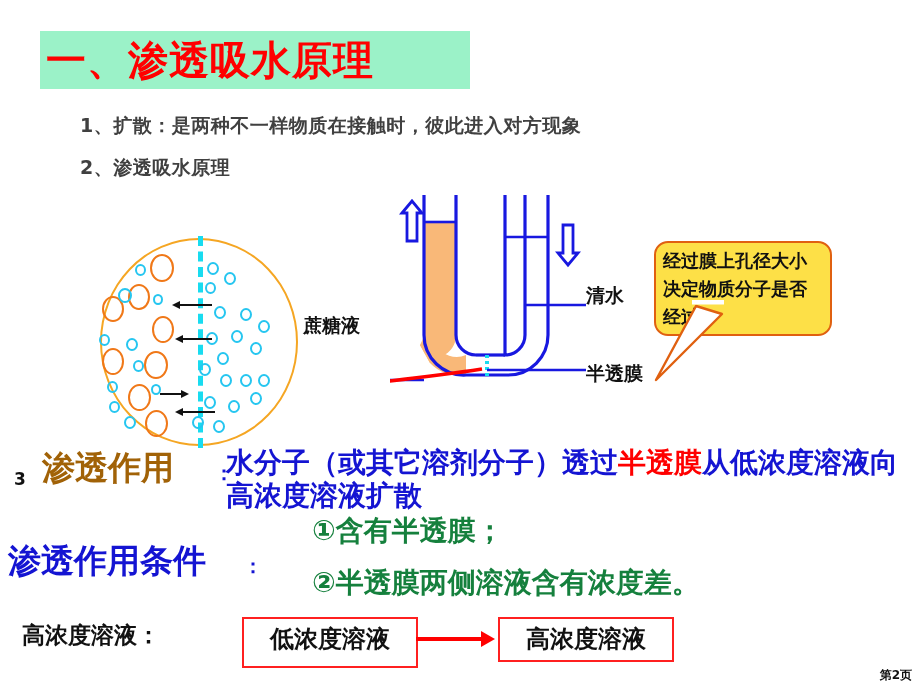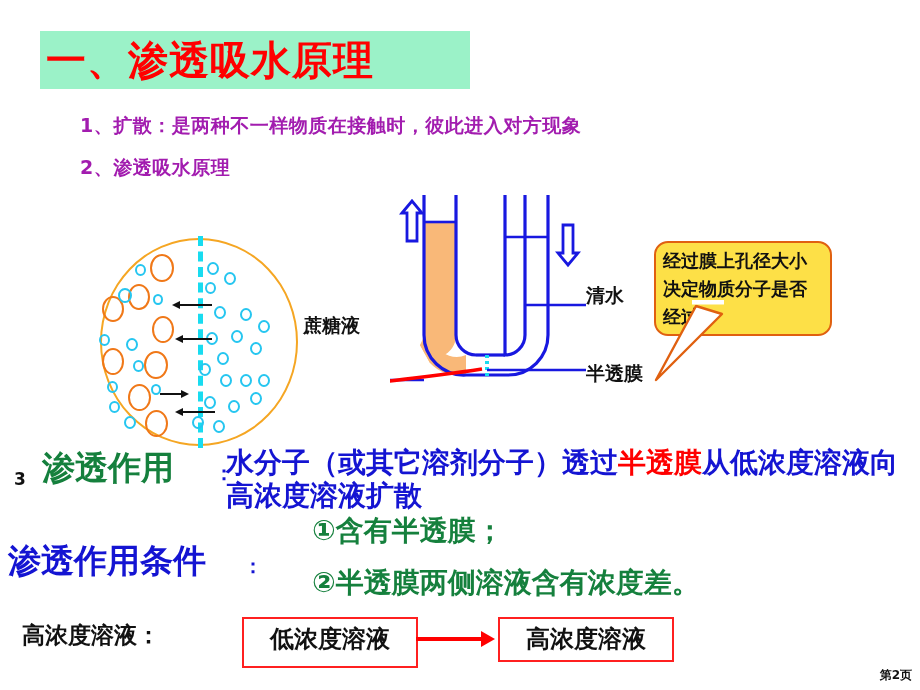--- a/index.html
+++ b/index.html
@@ -33,21 +33,21 @@
     line-height: 54px;
     color: #FF0000;
     font-size: 40px;
     font-weight: bold;
     letter-spacing: 1px;
     white-space: nowrap;
   }
 
   
   .bullet {
-    color: #a21caf;
+    color: #404040;
     font-size: 19px;
     font-weight: bold;
     white-space: nowrap;
     letter-spacing: 0.5px;
   }
   #bullet-1 { left: 80px; top: 113px; }
   #bullet-2 { left: 80px; top: 155px; }
 
   
   #circle-diagram {
@@ -137,21 +137,21 @@
   #num-3 {
     left: 14px;
     top: 469px;
     color: #111;
     font-size: 17px;
     font-weight: bold;
   }
   #term-osmosis {
     left: 42px;
     top: 446px;
-    color: #15803d;
+    color: #a16207;
     font-size: 33px;
     font-weight: bold;
     white-space: nowrap;
   }
   #term-osmosis-colon {
     left: 214px;
     top: 460px;
     color: #1414D2;
     font-size: 20px;
     font-weight: bold;

